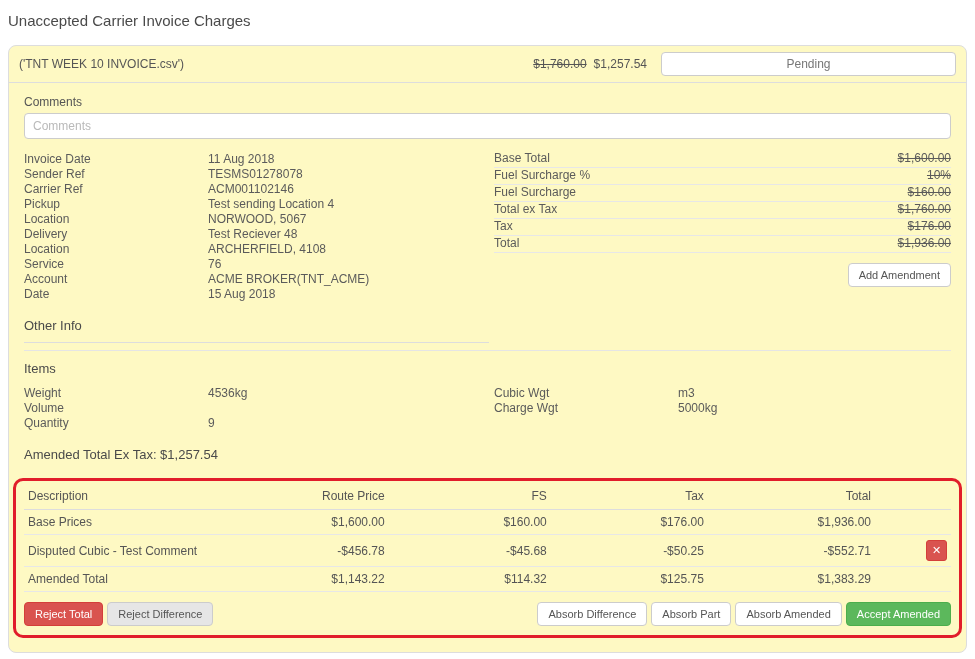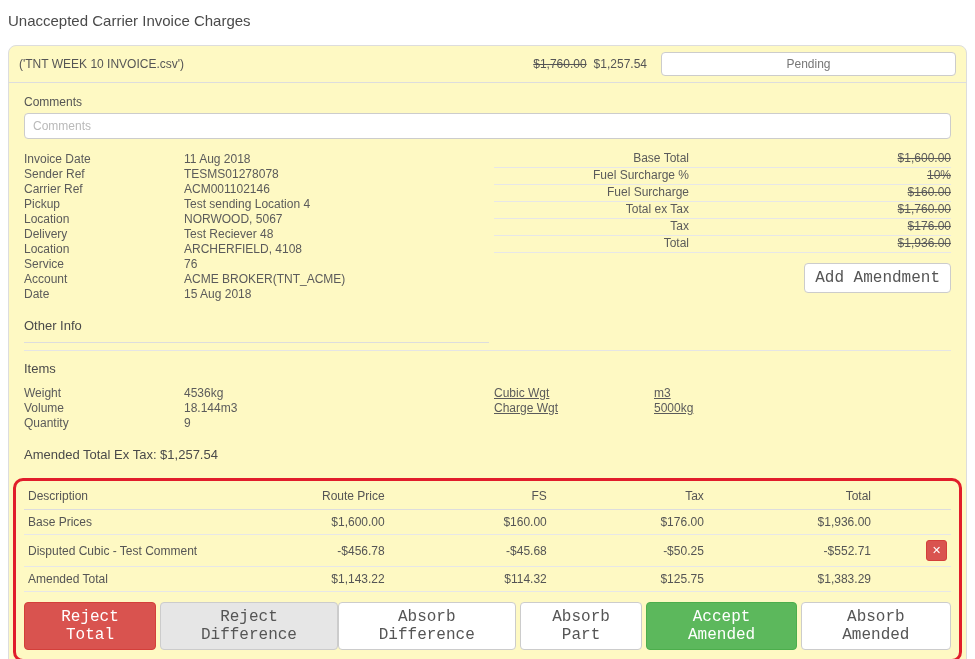--- a/index.html
+++ b/index.html
@@ -26,44 +26,44 @@
 
   .comments-label { display: block; margin-bottom: 4px; color: #555; }
   .comments-input {
     width: 100%; height: 26px; border: 1px solid #ccc; border-radius: 4px;
     padding: 4px 8px; font-size: 12px; color: #555; font-family: inherit;
   }
   .comments-input::placeholder { color: #b9b9b9; }
 
   .detail-grid { display: flex; margin-top: 13px; }
   .detail-left { width: 470px; }
-  .detail-row { display: flex; line-height: 15px; }
+  .detail-row { display: flex; line-height: 15px; gap: 24px; }
   .detail-label { width: 160px; }
   .detail-value { flex: 1; }
 
   .totals-col { flex: 1; }
   .total-row { display: flex; padding: 0 0 2px; margin-bottom: 1px; border-bottom: 1px solid #e7e7e7; line-height: 13px; }
-  .total-label { flex: 1; text-align: right; }
+  .total-label { flex: 1; text-align: left; }
   .total-value { width: 262px; text-align: right; text-decoration: line-through; }
   .add-amendment-row { text-align: right; margin-top: 10px; }
 
   .btn {
-    font-family: Liberation Mono, monospace; font-size: 16px; padding: 5px 10px;
+    font-family: Liberation Sans, sans-serif; font-size: 11px; padding: 5px 10px;
     border-radius: 4px; border: 1px solid #ccc; background: #fff; color: #555; cursor: pointer;
   }
   .btn-danger  { background: #d9534f; border-color: #d43f3a; color: #fff; }
   .btn-muted   { background: #e6e6e6; border-color: #ccc; color: #555; }
   .btn-success { background: #5cb85c; border-color: #4cae4c; color: #fff; }
 
   .section-heading { font-size: 13px; font-weight: normal; color: #4a4a4a; margin: 0; }
   .other-info-heading { margin-top: 16px; width: 465px; border-bottom: 1px solid #ddd; padding-bottom: 9px; }
   .items-section { border-top: 1px solid #e5e5e5; margin-top: 7px; padding-top: 10px; }
   .items-grid { display: flex; margin-top: 10px; }
   .items-left { width: 470px; }
-  .items-right { flex: 1; text-decoration: underline; }
+  .items-right { flex: 1; }
   .amended-heading { margin: 16px 0 16px; }
 
   .highlight-region {
     border: 3px solid #e11d2b; border-radius: 10px;
     margin: 13px -11px 0; padding: 4px 8px 9px;
   }
 
   table.charges { width: 100%; border-collapse: collapse; color: #555; font-size: 12px; }
   table.charges th { font-weight: normal; text-align: right; padding: 4px 4px 6px; border-bottom: 1px solid #ddd; }
   table.charges td { text-align: right; padding: 5px 4px; border-bottom: 1px solid #e7e7e7; }
@@ -187,21 +187,20 @@
         <h2 class="section-heading">Items</h2>
 
         <div class="items-grid">
           <div class="items-left">
             <div class="detail-row">
               <span class="detail-label">Weight</span>
               <span class="detail-value">4536kg</span>
             </div>
             <div class="detail-row">
               <span class="detail-label">Volume</span>
-              <span class="detail-value">18.144m3</span>
             </div>
             <div class="detail-row">
               <span class="detail-label">Quantity</span>
               <span class="detail-value">9</span>
             </div>
           </div>
           <div class="items-right">
             <div class="detail-row">
               <span class="detail-label">Cubic Wgt</span>
               <span class="detail-value">m3</span>
@@ -262,22 +261,22 @@
         </table>
 
         <div class="actions-row">
           <div class="actions-left">
             <button class="btn btn-danger">Reject Total</button>
             <button class="btn btn-muted">Reject Difference</button>
           </div>
           <div class="actions-right">
             <button class="btn">Absorb Difference</button>
             <button class="btn">Absorb Part</button>
+            <button class="btn">Absorb Amended</button>
             <button class="btn btn-success">Accept Amended</button>
-            <button class="btn">Absorb Amended</button>
           </div>
         </div>
 
       </div>
 
     </div>
   </div>
 
 </div>
 

